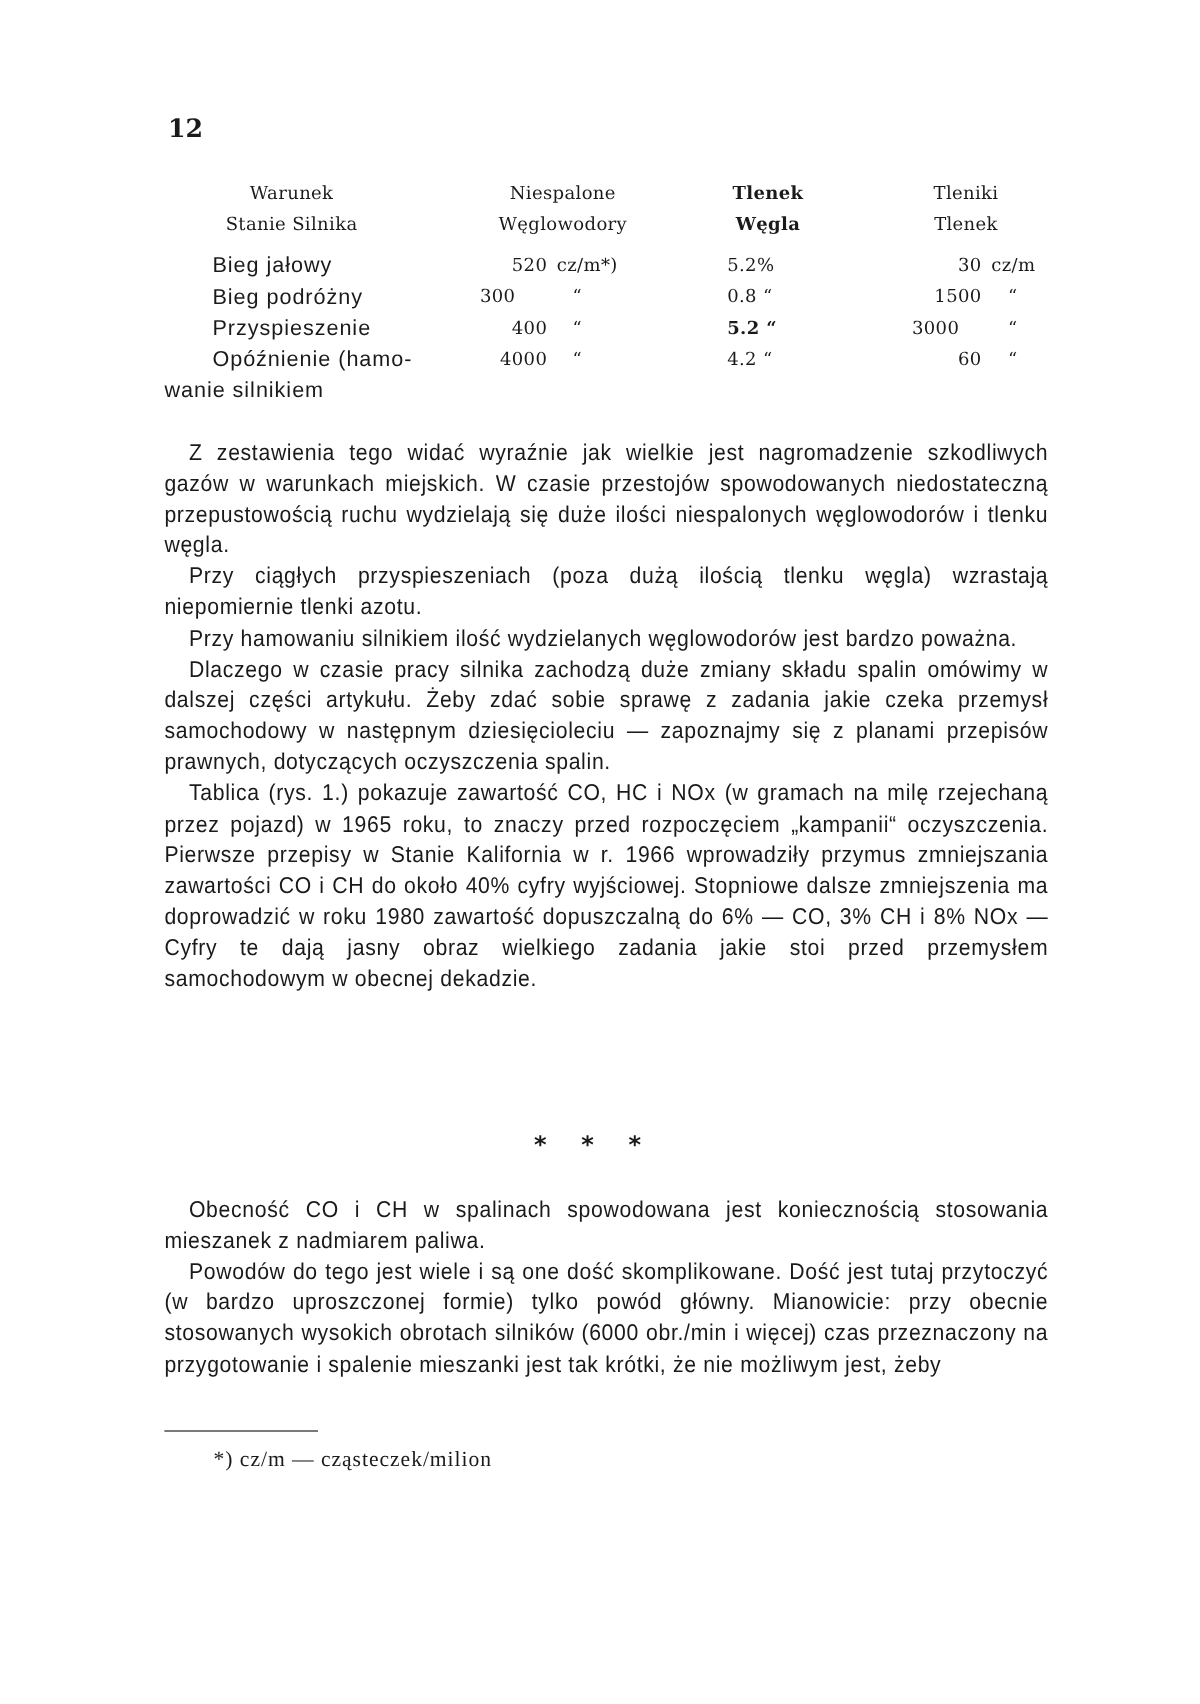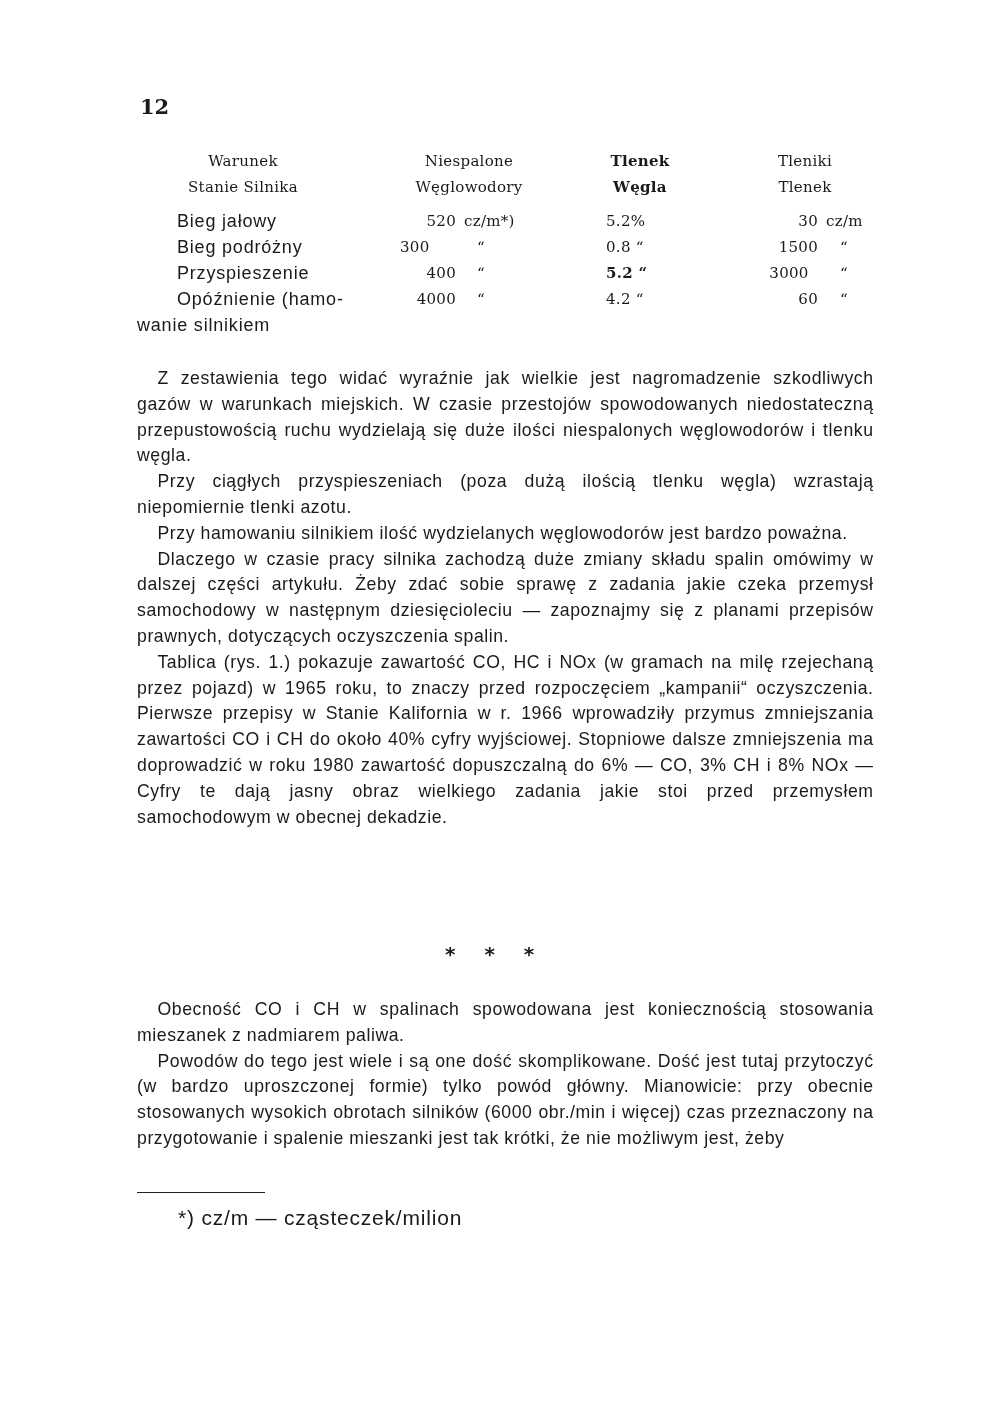--- a/index.html
+++ b/index.html
@@ -31,22 +31,22 @@
     position: absolute; left: 445px; top: 942px; font-size: 20px;
     font-family: "DejaVu Sans", sans-serif; word-spacing: 22px; font-weight: bold;
   }
   .body-text-2 { top: 996px; }
   .footnote-rule {
     position: absolute; left: 137px; top: 1192px; width: 128px; height: 0;
     border-top: 1.5px solid #222;
   }
   .footnote {
     position: absolute; left: 178px; top: 1206px;
-    font-family: Liberation Sans, sans-serif;
-    font-size: 21px; letter-spacing: 0.8px;
+    font-family: Liberation Serif, serif;
+    font-size: 18px; letter-spacing: 0.8px;
   }
 </style>
 </head>
 <body>
 
 <div class="page-number">12</div>
 
 <div class="tbl">
 
   <div class="th" style="left:168px; top:148px; width:150px;">
@@ -77,21 +77,21 @@
   <div class="td" style="left:400px; top:234px; width:56px; text-align:left;">300</div>
   <div class="td" style="left:477px; top:234px;">“</div>
   <div class="td" style="left:606px; top:234px;">0.8 “</div>
   <div class="td" style="left:760px; top:234px; width:58px; text-align:right;">1500</div>
   <div class="td" style="left:840px; top:234px;">“</div>
 
   <div class="td td-label" style="left:177px; top:260px;">Przyspieszenie</div>
   <div class="td" style="left:400px; top:260px; width:56px; text-align:right;">400</div>
   <div class="td" style="left:477px; top:260px;">“</div>
   <div class="td" style="left:606px; top:260px;font-weight:bold;">5.2 “</div>
-  <div class="td" style="left:760px; top:260px; width:58px; text-align:center;">3000</div>
+  <div class="td" style="left:760px; top:260px; width:58px; text-align:left;">3000</div>
   <div class="td" style="left:840px; top:260px;">“</div>
 
   <div class="td td-label" style="left:177px; top:286px;">Opóźnienie (hamo-</div>
   <div class="td td-label" style="left:137px; top:312px;">wanie silnikiem</div>
   <div class="td" style="left:400px; top:286px; width:56px; text-align:right;">4000</div>
   <div class="td" style="left:477px; top:286px;">“</div>
   <div class="td" style="left:606px; top:286px;text-align:right;">4.2 “</div>
   <div class="td" style="left:760px; top:286px; width:58px; text-align:right;">60</div>
   <div class="td" style="left:840px; top:286px;">“</div>
 </div>

